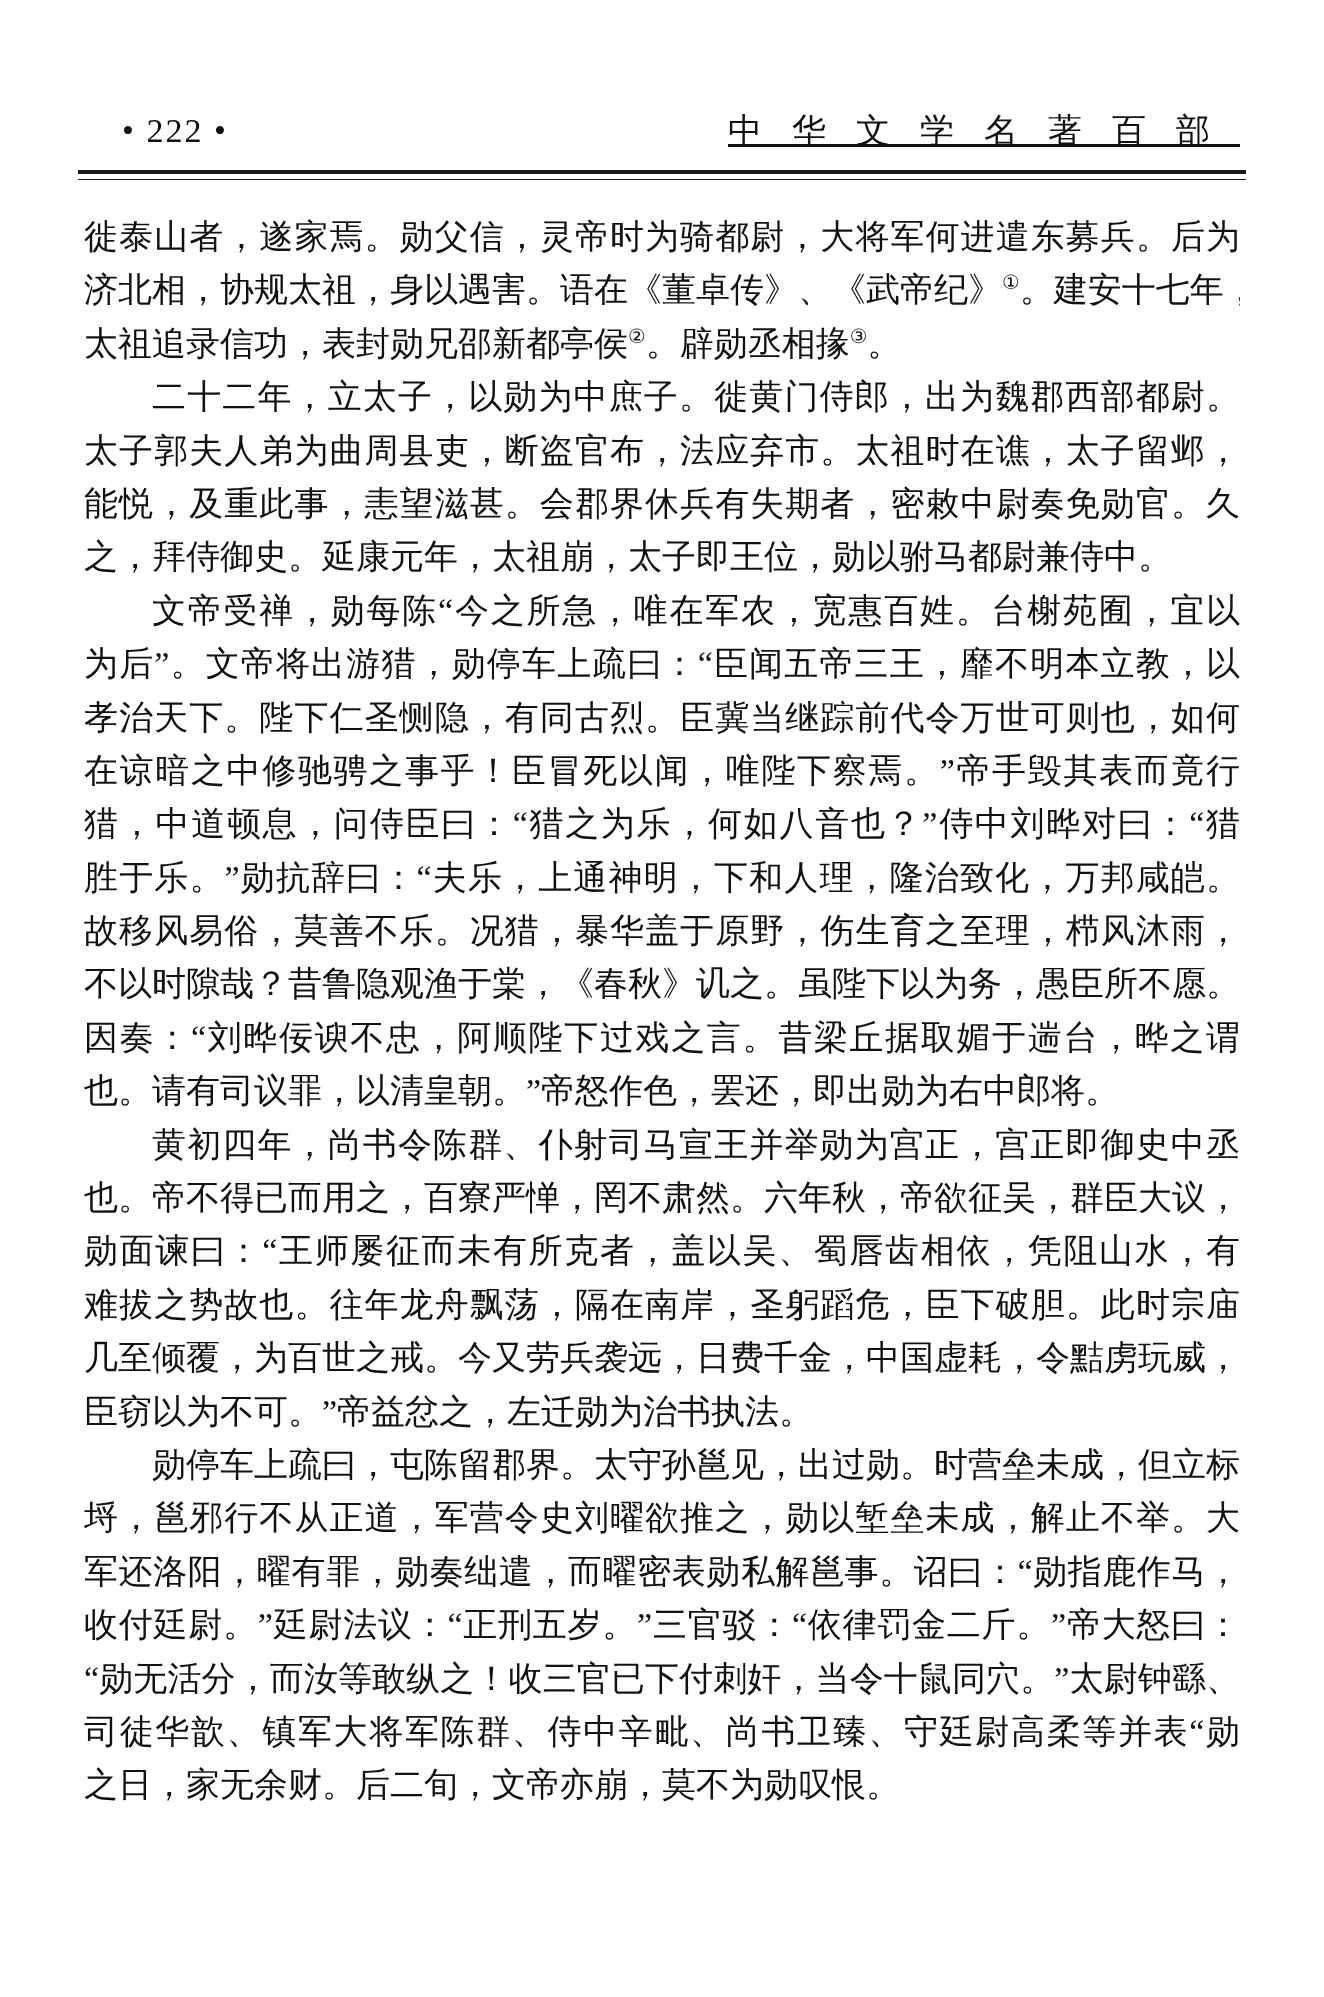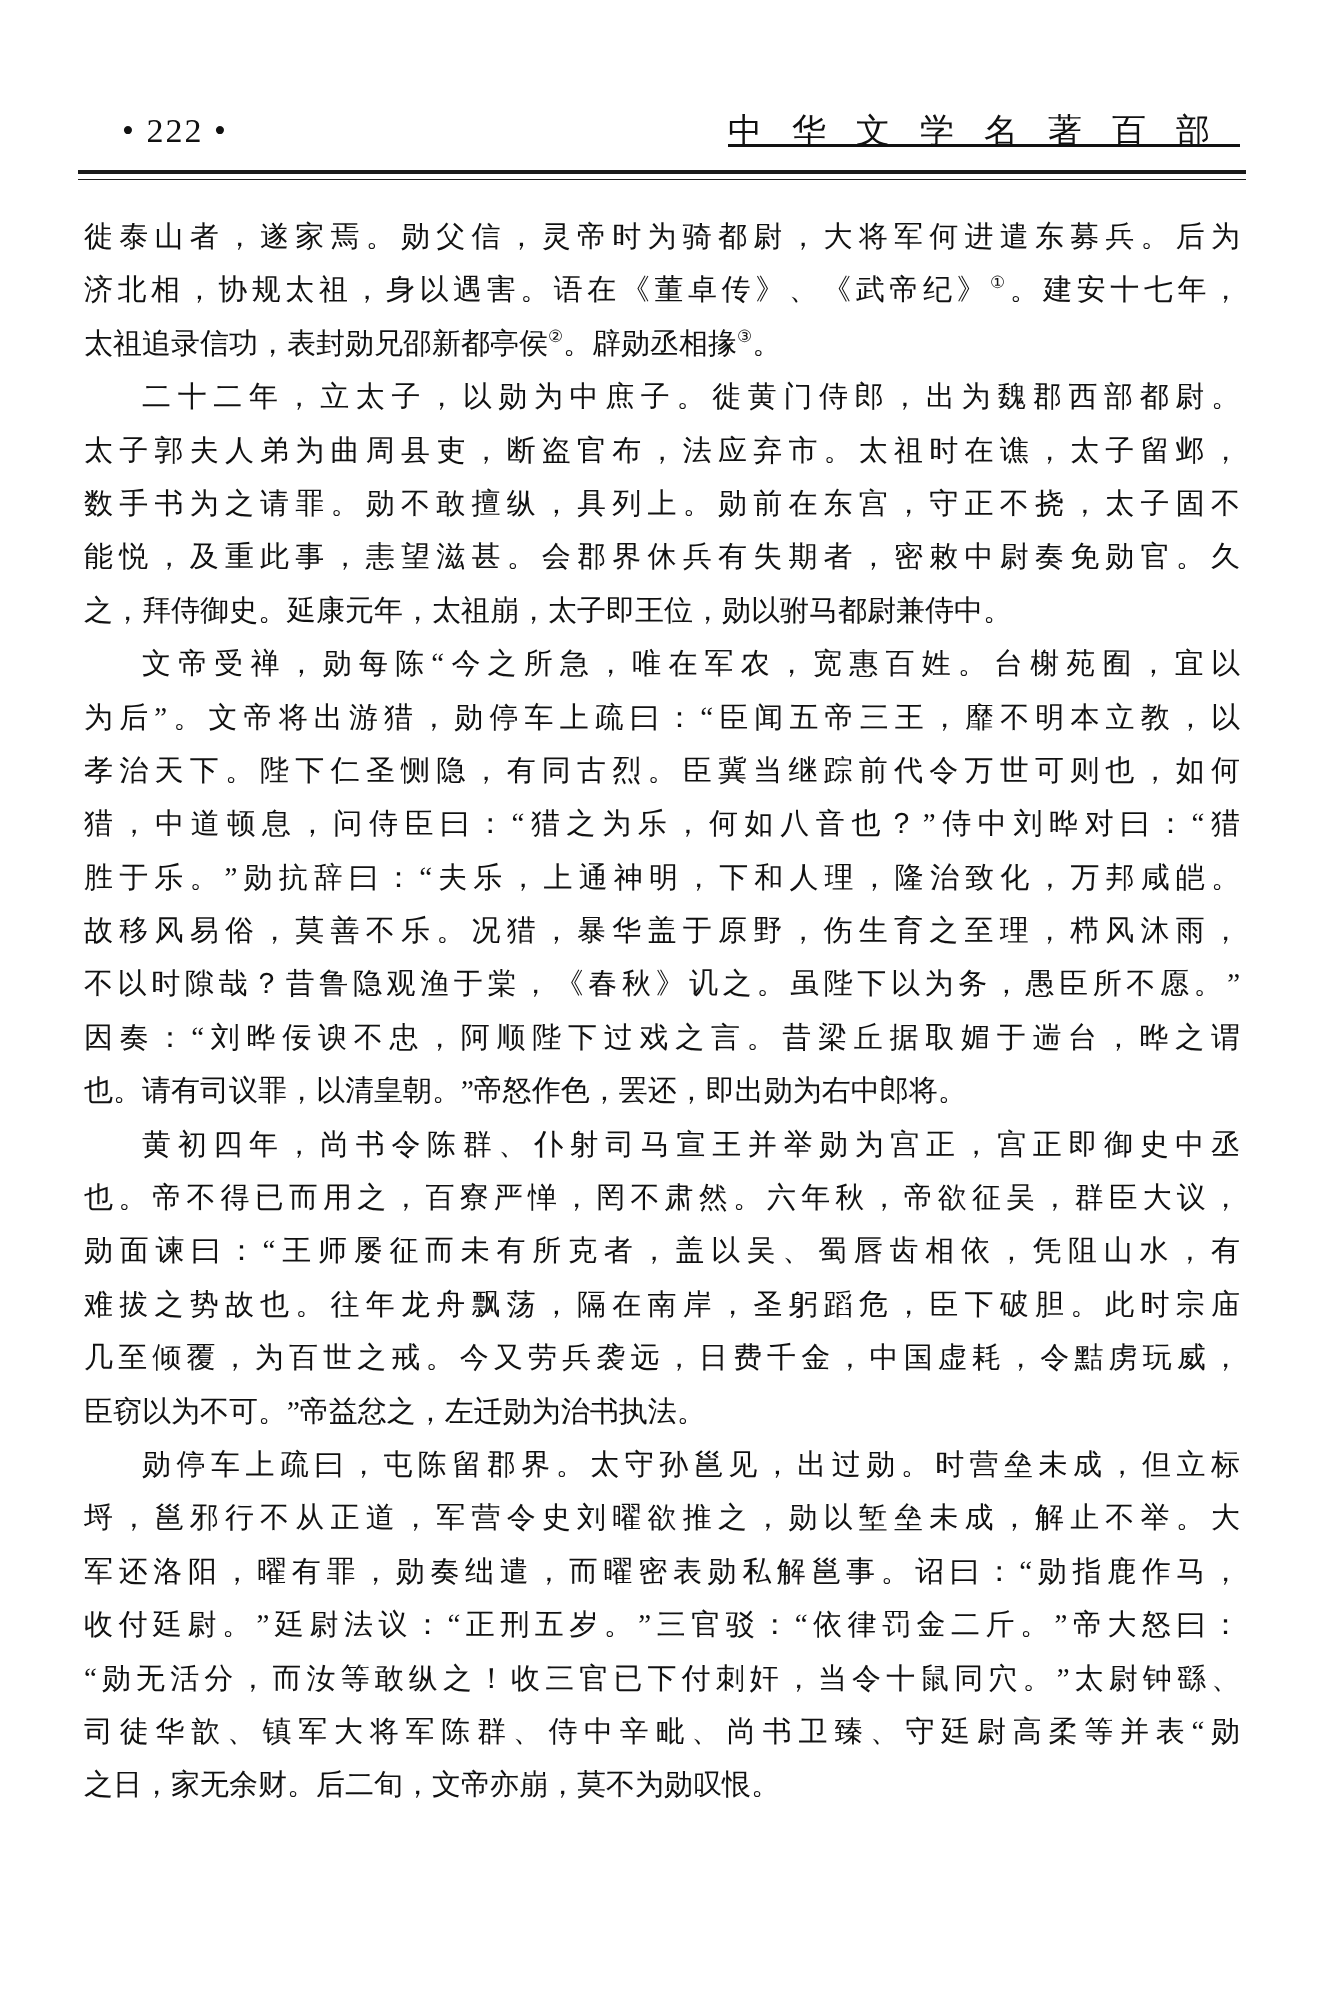--- a/index.html
+++ b/index.html
@@ -66,21 +66,21 @@
   }
   .body-text {
     position: absolute;
     left: 84px;
     top: 210px;
     width: 1156px;
   }
   .line {
     height: 53.4px;
     line-height: 53.4px;
-    font-size: 29px;
+    font-size: 34px;
     text-align: justify;
     text-align-last: justify;
     white-space: nowrap;
     overflow: hidden;
   }
   .line.last {
     text-align-last: left;
   }
   .line.indent {
     text-indent: 2em;
@@ -100,26 +100,26 @@
     <div class="book-title">中华文学名著百部</div>
   </div>
   <div class="rule-thick"></div>
   <div class="rule-thin"></div>
   <div class="body-text">
       <div class="line"><span>徙泰山者，遂家焉。勋父信，灵帝时为骑都尉，大将军何进遣东募兵。后为</span></div>
       <div class="line"><span>济北相，协规太祖，身以遇害。语在《董卓传》、《武帝纪》</span><span class="sup">①</span><span>。建安十七年，</span></div>
       <div class="line last"><span>太祖追录信功，表封勋兄邵新都亭侯</span><span class="sup">②</span><span>。辟勋丞相掾</span><span class="sup">③</span><span>。</span></div>
       <div class="line indent"><span>二十二年，立太子，以勋为中庶子。徙黄门侍郎，出为魏郡西部都尉。</span></div>
       <div class="line"><span>太子郭夫人弟为曲周县吏，断盗官布，法应弃市。太祖时在谯，太子留邺，</span></div>
-      <div class="line"><span>数手书为之请罪。勋不敢擅纵，具列上。勋前在东宫，守正不挠，太子固不</span></div>
       <div class="line"><span>能悦，及重此事，恚望滋甚。会郡界休兵有失期者，密敕中尉奏免勋官。久</span></div>
       <div class="line last"><span>之，拜侍御史。延康元年，太祖崩，太子即王位，勋以驸马都尉兼侍中。</span></div>
       <div class="line indent"><span>文帝受禅，勋每陈“今之所急，唯在军农，宽惠百姓。台榭苑囿，宜以</span></div>
       <div class="line"><span>为后”。文帝将出游猎，勋停车上疏曰：“臣闻五帝三王，靡不明本立教，以</span></div>
       <div class="line"><span>孝治天下。陛下仁圣恻隐，有同古烈。臣冀当继踪前代令万世可则也，如何</span></div>
+      <div class="line"><span>在谅暗之中修驰骋之事乎！臣冒死以闻，唯陛下察焉。”帝手毁其表而竟行</span></div>
       <div class="line"><span>猎，中道顿息，问侍臣曰：“猎之为乐，何如八音也？”侍中刘晔对曰：“猎</span></div>
       <div class="line"><span>胜于乐。”勋抗辞曰：“夫乐，上通神明，下和人理，隆治致化，万邦咸皑。</span></div>
       <div class="line"><span>故移风易俗，莫善不乐。况猎，暴华盖于原野，伤生育之至理，栉风沐雨，</span></div>
       <div class="line"><span>不以时隙哉？昔鲁隐观渔于棠，《春秋》讥之。虽陛下以为务，愚臣所不愿。”</span></div>
       <div class="line"><span>因奏：“刘晔佞谀不忠，阿顺陛下过戏之言。昔梁丘据取媚于遄台，晔之谓</span></div>
       <div class="line last"><span>也。请有司议罪，以清皇朝。”帝怒作色，罢还，即出勋为右中郎将。</span></div>
       <div class="line indent"><span>黄初四年，尚书令陈群、仆射司马宣王并举勋为宫正，宫正即御史中丞</span></div>
       <div class="line"><span>也。帝不得已而用之，百寮严惮，罔不肃然。六年秋，帝欲征吴，群臣大议，</span></div>
       <div class="line"><span>勋面谏曰：“王师屡征而未有所克者，盖以吴、蜀唇齿相依，凭阻山水，有</span></div>
       <div class="line"><span>难拔之势故也。往年龙舟飘荡，隔在南岸，圣躬蹈危，臣下破胆。此时宗庙</span></div>

